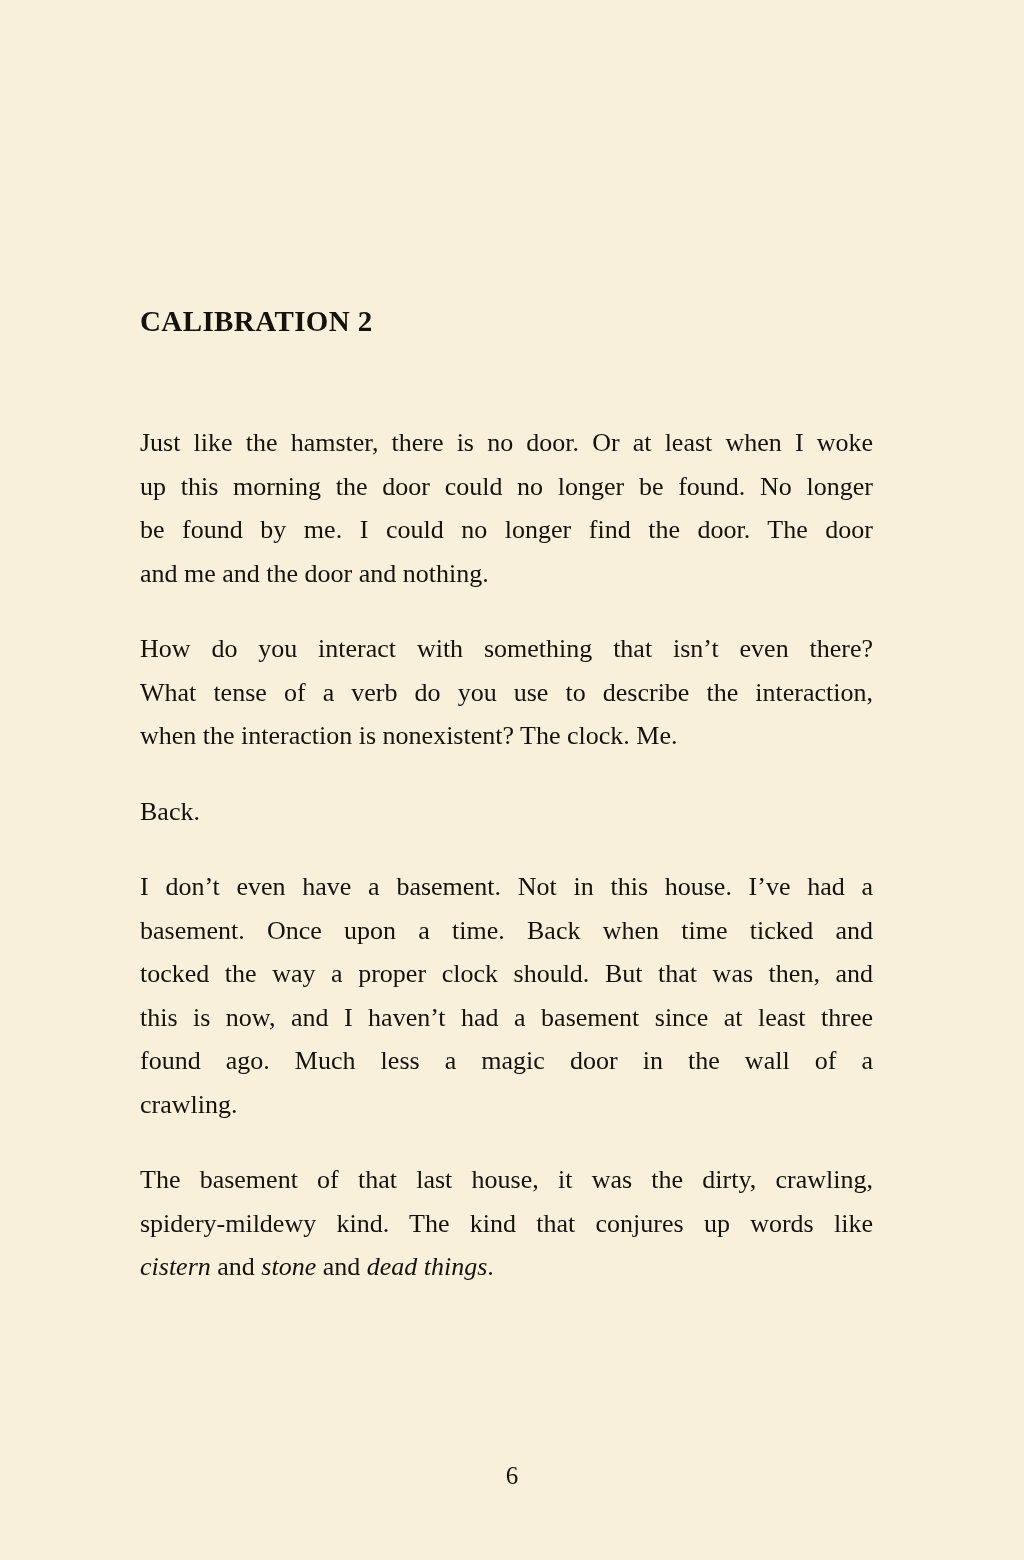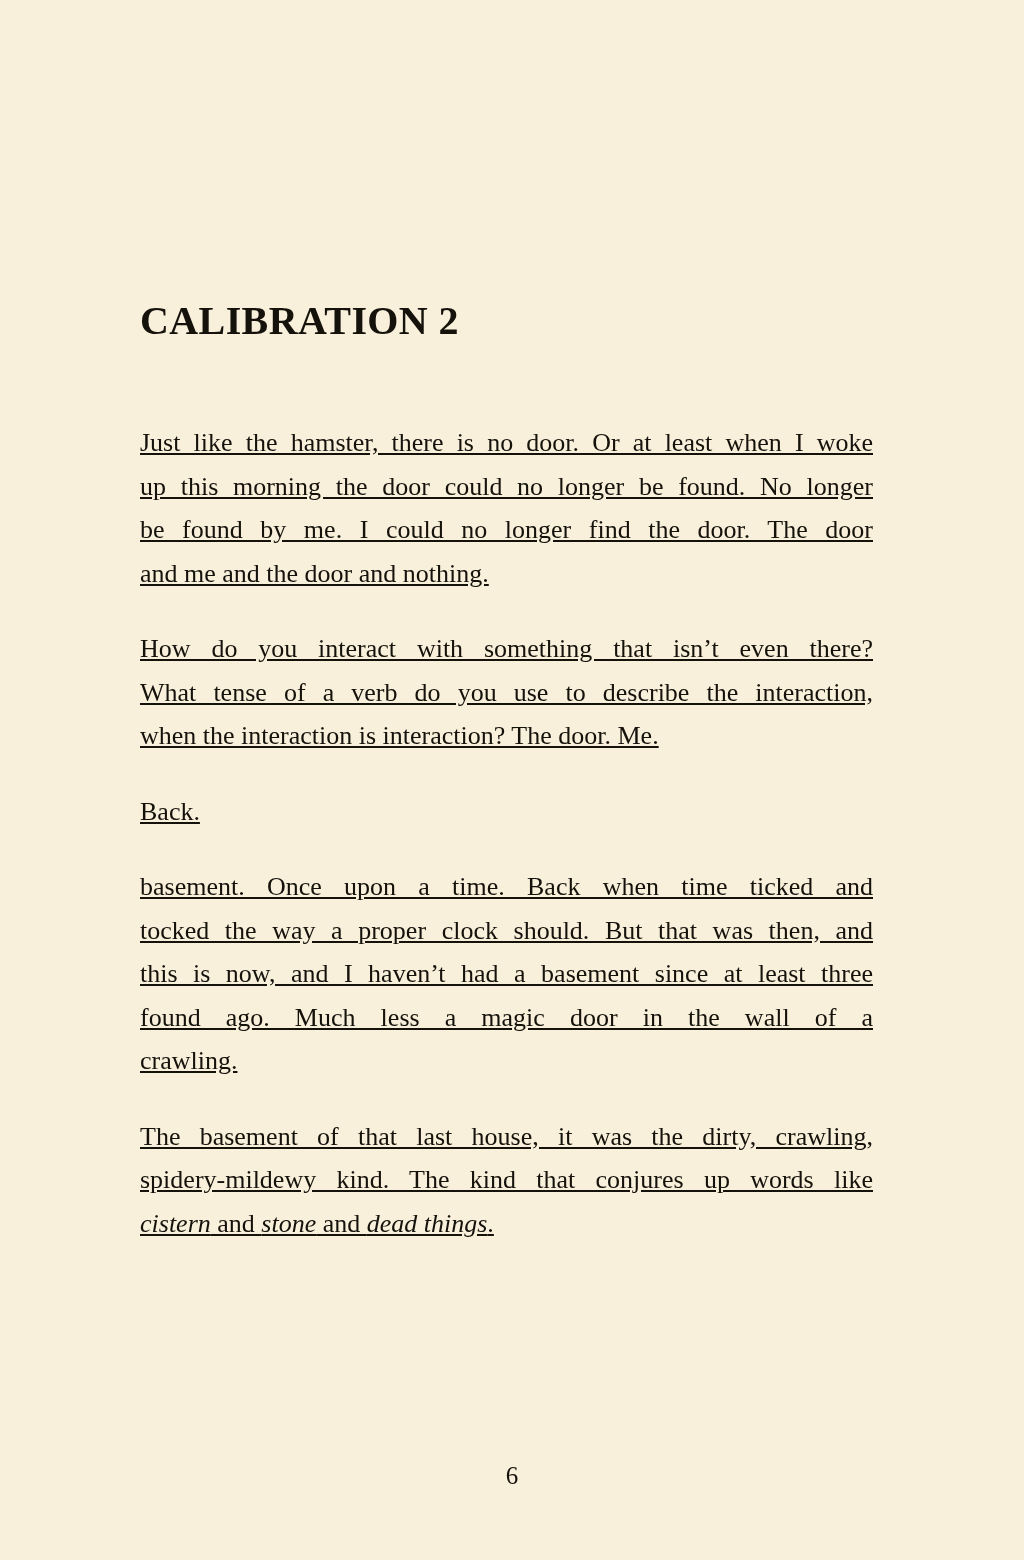--- a/index.html
+++ b/index.html
@@ -21,29 +21,28 @@
   }
   .content {
     position: absolute;
     left: 140px;
     top: 0;
     width: 733px;
   }
   .chapter-heading {
     margin: 0;
     padding-top: 300px;
-    font-size: 40px;
+    font-size: 29px;
     line-height: 42px;
     font-weight: bold;
     letter-spacing: 0.4px;
     margin-bottom: 79px;
   }
   .para {
     margin: 0 0 32px 0;
-    text-decoration: underline;
   }
   .line {
     font-size: 26px;
     line-height: 43.5px;
     text-align: justify;
     text-align-last: justify;
     white-space: normal;
   }
   .line.last {
     text-align: left;
@@ -74,29 +73,30 @@
     <div class="para">
       <div class="line">Just like the hamster, there is no door. Or at least when I woke</div>
       <div class="line">up this morning the door could no longer be found. No longer</div>
       <div class="line">be found by me. I could no longer find the door. The door</div>
       <div class="line last">and me and the door and nothing.</div>
     </div>
 
     <div class="para">
       <div class="line">How do you interact with something that isn’t even there?</div>
       <div class="line">What tense of a verb do you use to describe the interaction,</div>
-      <div class="line last">when the interaction is interaction? The door. Me.</div>
+      <div class="line last">when the interaction is nonexistent? The clock. Me.</div>
     </div>
 
     <div class="para">
       <div class="line last">Back.</div>
     </div>
 
 
     <div class="para">
+      <div class="line">I don’t even have a basement. Not in this house. I’ve had a</div>
       <div class="line">basement. Once upon a time. Back when time ticked and</div>
       <div class="line">tocked the way a proper clock should. But that was then, and</div>
       <div class="line">this is now, and I haven’t had a basement since at least three</div>
       <div class="line">found ago. Much less a magic door in the wall of a</div>
       <div class="line last">crawling.</div>
     </div>
 
     <div class="para">
       <div class="line">The basement of that last house, it was the dirty, crawling,</div>
       <div class="line">spidery-mildewy kind. The kind that conjures up words like</div>

